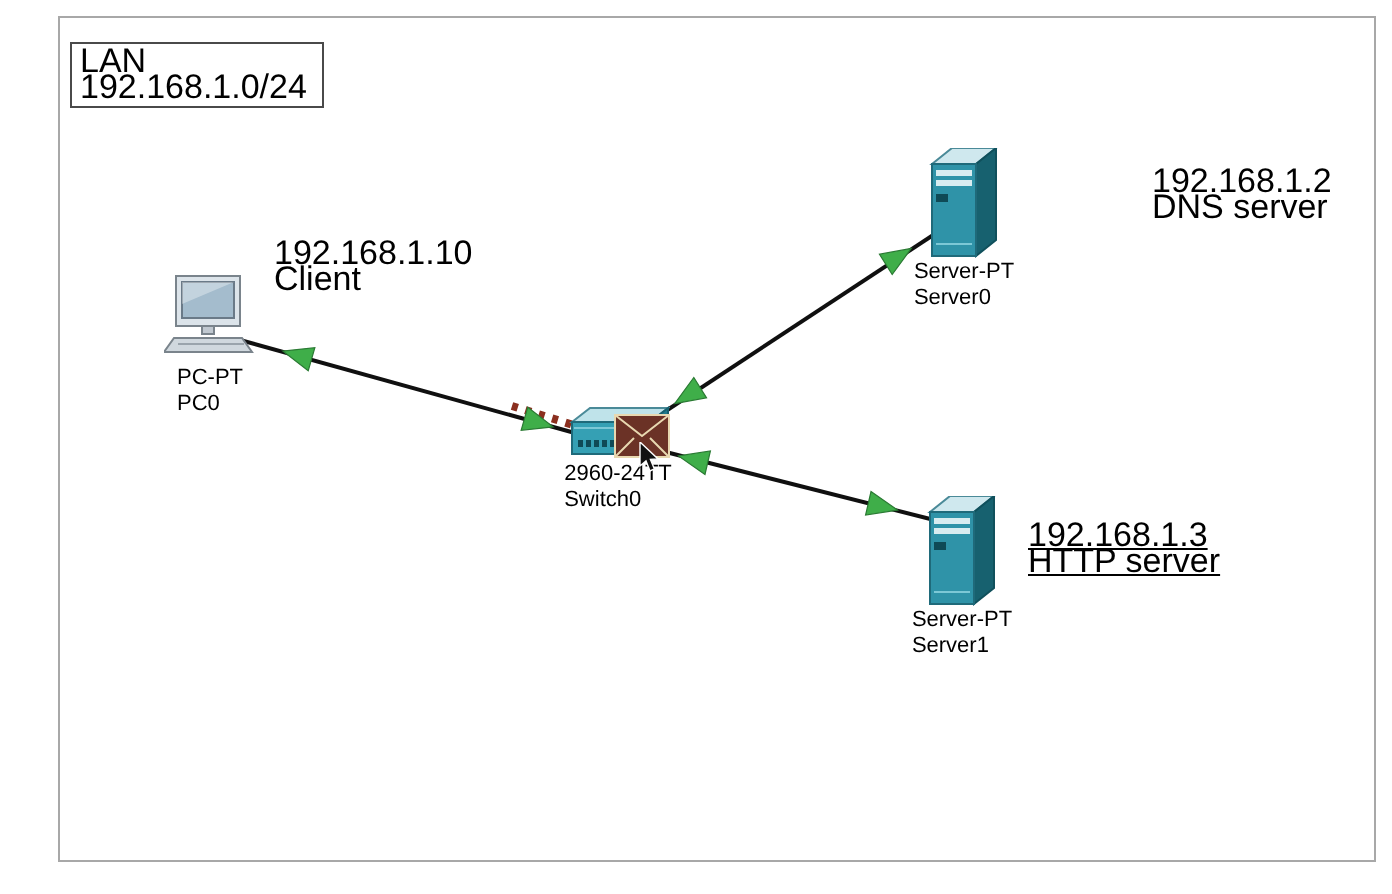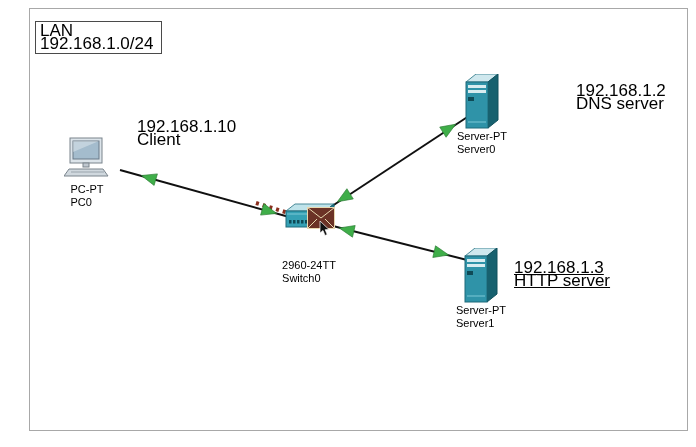--- a/index.html
+++ b/index.html
@@ -36,21 +36,21 @@
       <polygon points="9,0 -6,6 -6,-6" transform="translate(348,230) rotate(193)"></polygon>
       <polygon points="9,0 -6,6 -6,-6" transform="translate(440,253) rotate(13)"></polygon>
     </g>
   </svg>
 
   <div class="note lan-note" style="left:35px; top:21px;">
     <div>LAN</div>
     <div>192.168.1.0/24</div>
   </div>
 
-  <div class="device" style="left:64px; top:136px; width:46px; height:46px;">
+  <div class="device" style="left:82px; top:136px; width:46px; height:46px;">
     <svg width="46" height="46" viewBox="0 0 46 46">
       <rect x="6" y="2" width="32" height="25" fill="#dce4ea" stroke="#7a848c"></rect>
       <rect x="9" y="5" width="26" height="18" fill="#a4bccd" stroke="#6a7a88"></rect>
       <polygon points="9,5 35,5 9,16" fill="#ffffff" opacity="0.35"></polygon>
       <rect x="19" y="27" width="6" height="4" fill="#c0c8d0" stroke="#7a848c"></rect>
       <polygon points="5,33 39,33 44,40 0,40" fill="#d0d8de" stroke="#7a848c"></polygon>
       <line x1="7" y1="36" x2="40" y2="36" stroke="#9aa4ac"></line>
     </svg>
     <div class="dev-label" style="top:47px;">
       <div>PC-PT</div>
@@ -72,21 +72,21 @@
         <rect x="6" y="18" width="2.5" height="3.5"></rect>
           <rect x="10" y="18" width="2.5" height="3.5"></rect>
         <rect x="14" y="18" width="2.5" height="3.5"></rect>
           <rect x="18" y="18" width="2.5" height="3.5"></rect>
         <rect x="22" y="18" width="2.5" height="3.5"></rect>
           <rect x="26" y="18" width="2.5" height="3.5"></rect>
         <rect x="30" y="18" width="2.5" height="3.5"></rect>
           <rect x="34" y="18" width="2.5" height="3.5"></rect>
       </g>
     </svg>
-    <div class="dev-label" style="top:29px;margin-top:28px;">
+    <div class="dev-label" style="top:29px;">
       <div>2960-24TT</div>
       <div>Switch0</div>
     </div>
   </div>
 
   <svg class="abs" style="left:307px; top:207px;" width="28" height="22" viewBox="0 0 28 22">
     <rect x="0.5" y="0.5" width="27" height="21" fill="#6b3226" stroke="#e8d8b0"></rect>
     <path d="M0.5,0.5 L14,11 L27.5,0.5" fill="none" stroke="#e8d8b0"></path>
     <path d="M0.5,21.5 L10,12 M27.5,21.5 L18,12" fill="none" stroke="#e8d8b0"></path>
   </svg>

